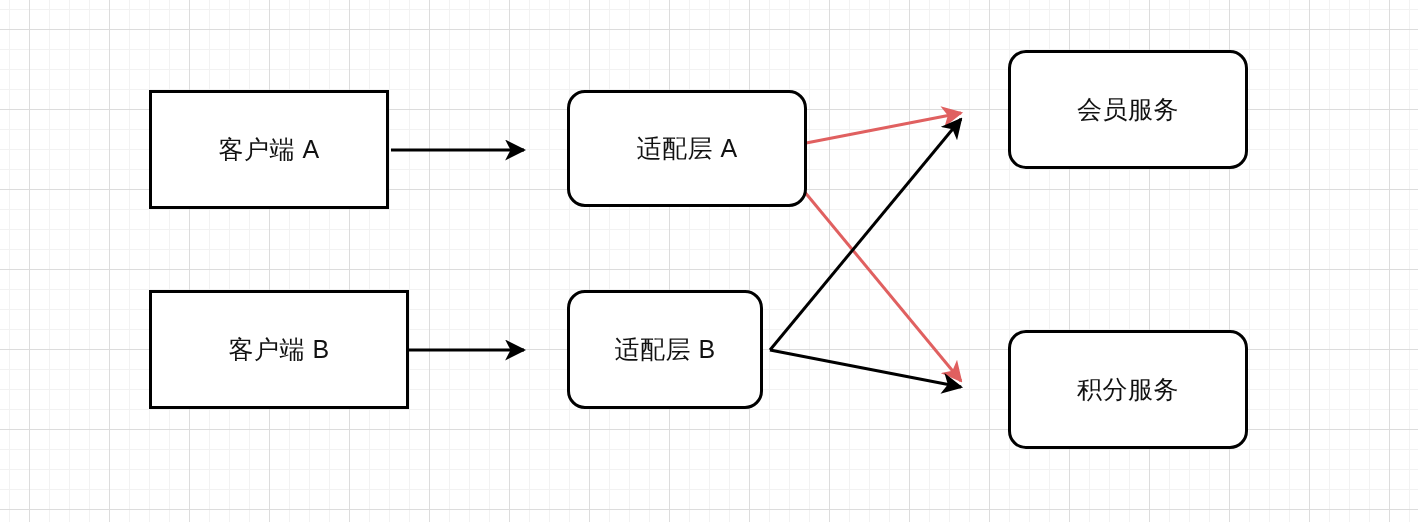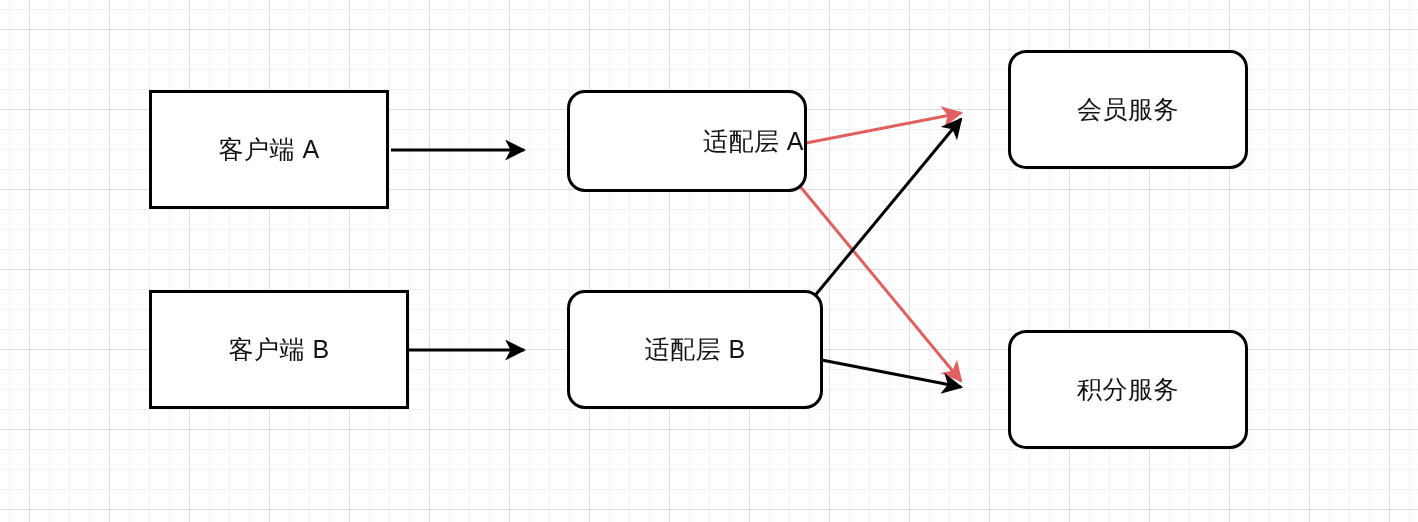--- a/index.html
+++ b/index.html
@@ -81,25 +81,25 @@
   </svg>
 
   <div class="node sharp" style="left:149px; top:90px; width:240px; height:119px;">
     <span class="node-label">客户端 A</span>
   </div>
 
   <div class="node sharp" style="left:149px; top:290px; width:260px; height:119px;">
     <span class="node-label">客户端 B</span>
   </div>
 
-  <div class="node rounded" style="left:528px; top:90px; width:240px; height:102px;justify-content:flex-end;">
+  <div class="node rounded" style="left:528px; top:90px; width:240px; height:117px;">
     <span class="node-label">适配层 A</span>
   </div>
 
-  <div class="node rounded" style="left:528px; top:290px; width:256px; height:119px;">
+  <div class="node rounded" style="left:528px; top:290px; width:196px; height:119px;">
     <span class="node-label">适配层 B</span>
   </div>
 
   <div class="node rounded" style="left:969px; top:50px; width:240px; height:119px;">
     <span class="node-label">会员服务</span>
   </div>
 
   <div class="node rounded" style="left:969px; top:330px; width:240px; height:119px;">
     <span class="node-label">积分服务</span>
   </div>

